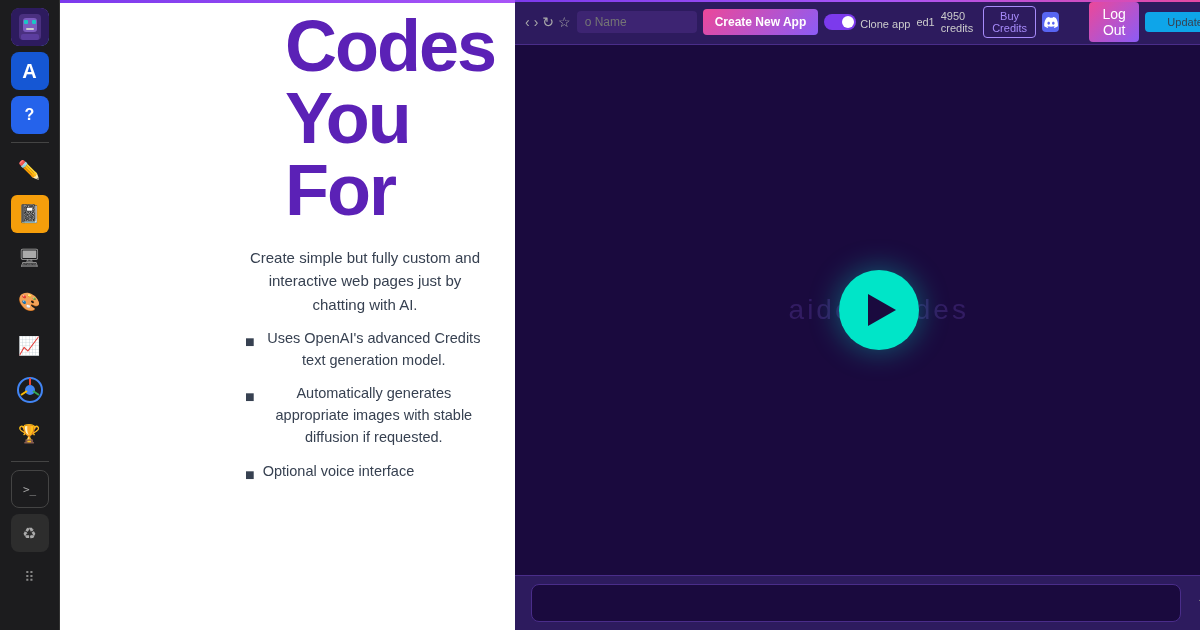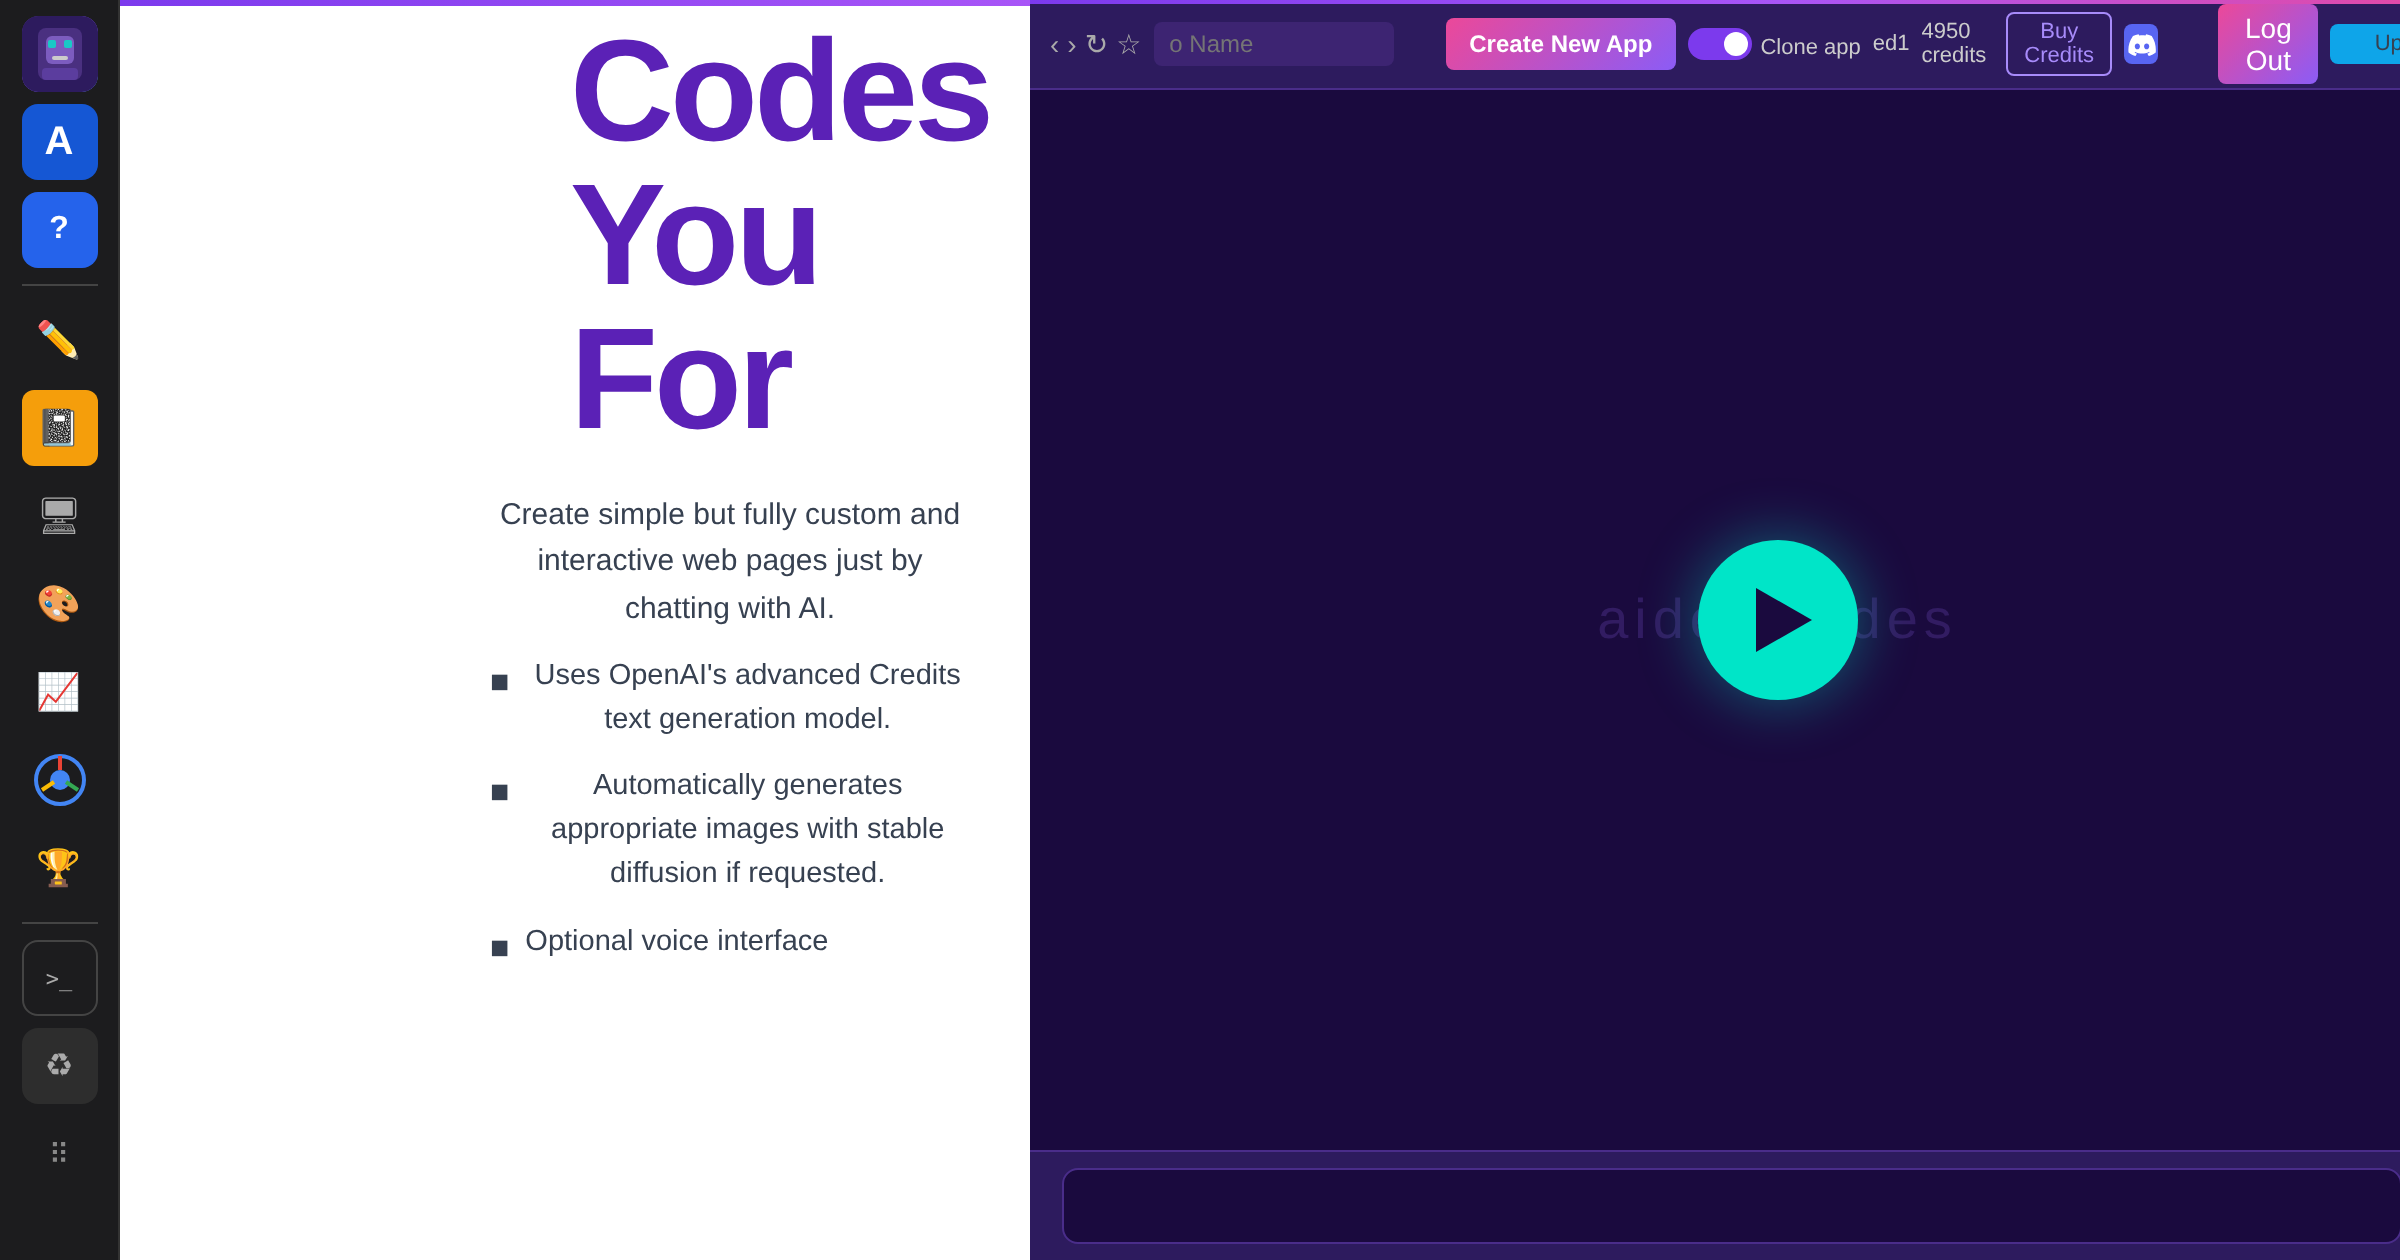--- a/index.html
+++ b/index.html
@@ -230,21 +230,20 @@
     .toolbar-btn-create {
       background: linear-gradient(135deg, #ec4899, #8b5cf6);
       color: white;
       border: none;
       border-radius: 4px;
       padding: 6px 12px;
       font-size: 12px;
       font-weight: 600;
       cursor: pointer;
       white-space: nowrap;
-      margin-left: 20px;
     }
 
     .toolbar-toggle {
       display: flex;
       align-items: flex-end;
       gap: 4px;
     }
 
     .toggle-track {
       width: 32px;

